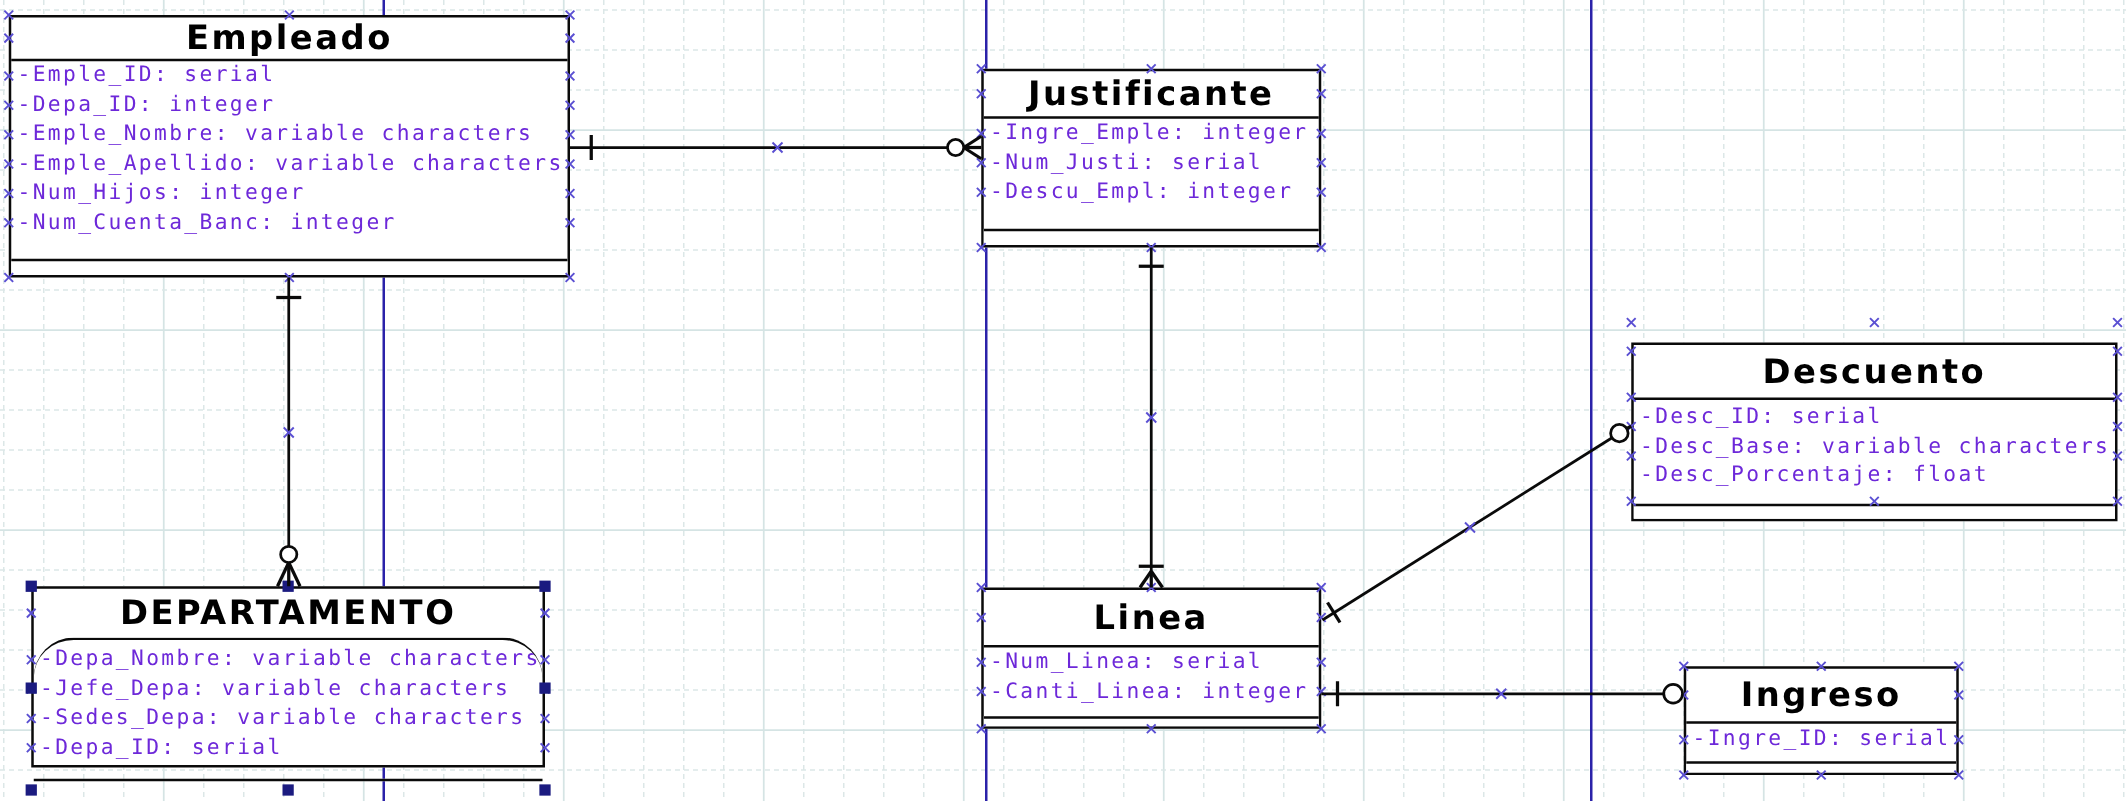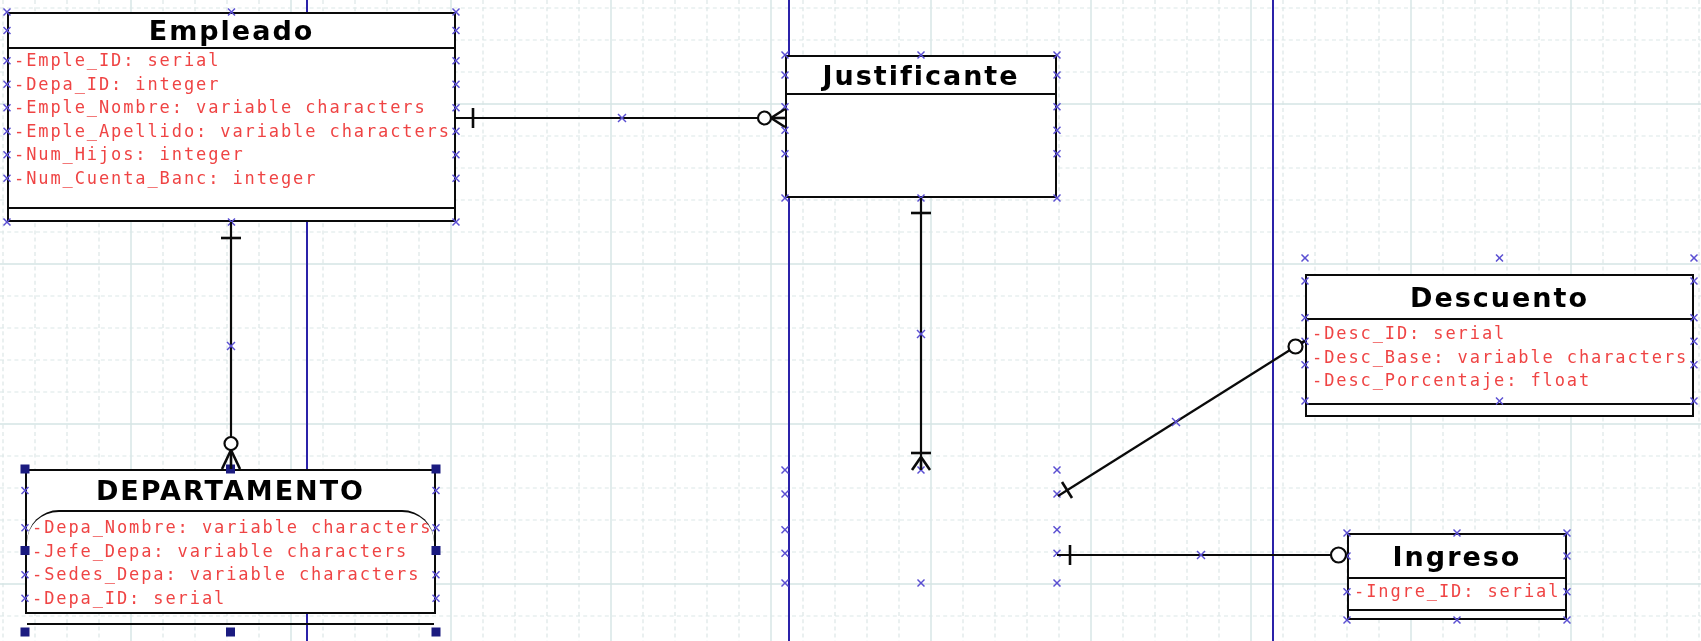--- a/index.html
+++ b/index.html
@@ -37,21 +37,21 @@
     overflow:hidden;
   }
   .entity-attrs{
     flex:none;
     border-top:2px solid #0a0a0a;
     box-sizing:content-box;
     overflow:hidden;
     font-family:"DejaVu Sans Mono", monospace;
     font-size:17px;
     letter-spacing:1.9px;
-    color:#ef4444;
+    color:#6d28d9;
   }
   .attr-row{
     height:23.5px;
     line-height:23.5px;
     padding-left:5px;
     white-space:nowrap;
   }
   .entity-footer{
     flex:1 1 auto;
     border-top:2px solid #0a0a0a;
@@ -389,20 +389,25 @@
         <div class="attr-row">-Depa_ID: integer</div>
         <div class="attr-row">-Emple_Nombre: variable characters</div>
         <div class="attr-row">-Emple_Apellido: variable characters</div>
         <div class="attr-row">-Num_Hijos: integer</div>
         <div class="attr-row">-Num_Cuenta_Banc: integer</div>
       </div>
     <div class="entity-footer"></div>
   </div>
     <div class="entity" style="left: 785px; top: 55px; width: 272px; height: 143px;">
     <div class="entity-title" style="height: 36px;">Justificante</div>
+    <div class="entity-attrs" style="height: 88px; padding-top: 0px;">
+        <div class="attr-row">-Ingre_Emple: integer</div>
+        <div class="attr-row">-Num_Justi: serial</div>
+        <div class="attr-row">-Descu_Empl: integer</div>
+      </div>
     <div class="entity-footer"></div>
   </div>
     <div class="entity" style="left: 1305px; top: 258px; width: 389px; height: 143px; margin-top: 16px;">
     <div class="entity-title" style="height: 42px;">Descuento</div>
     <div class="entity-attrs" style="height: 81px; padding-top: 2px;">
         <div class="attr-row">-Desc_ID: serial</div>
         <div class="attr-row">-Desc_Base: variable characters</div>
         <div class="attr-row">-Desc_Porcentaje: float</div>
       </div>
     <div class="entity-footer"></div>
@@ -410,20 +415,28 @@
     <div class="entity" style="left: 25px; top: 469px; width: 411px; height: 145px;">
     <div class="entity-title" style="height: 39px;">DEPARTAMENTO</div>
     <div class="entity-attrs" style="height: 107px; padding-top: 4px; border-radius: 32px;">
         <div class="attr-row">-Depa_Nombre: variable characters</div>
         <div class="attr-row">-Jefe_Depa: variable characters</div>
         <div class="attr-row">-Sedes_Depa: variable characters</div>
         <div class="attr-row">-Depa_ID: serial</div>
       </div>
     <div class="entity-footer"></div>
   </div>
+    <div class="entity" style="left: 785px; top: 470px; width: 272px; height: 113px;">
+    <div class="entity-title" style="height: 44px;">Linea</div>
+    <div class="entity-attrs" style="height: 55px; padding-top: 0px;">
+        <div class="attr-row">-Num_Linea: serial</div>
+        <div class="attr-row">-Canti_Linea: integer</div>
+      </div>
+    <div class="entity-footer"></div>
+  </div>
     <div class="entity" style="left: 1347px; top: 533px; width: 220px; height: 87px;">
     <div class="entity-title" style="height: 42px;">Ingreso</div>
     <div class="entity-attrs" style="height: 29px; padding-top: 1px;">
         <div class="attr-row">-Ingre_ID: serial</div>
       </div>
     <div class="entity-footer"></div>
   </div>
   </div>
 
 </body></html>

